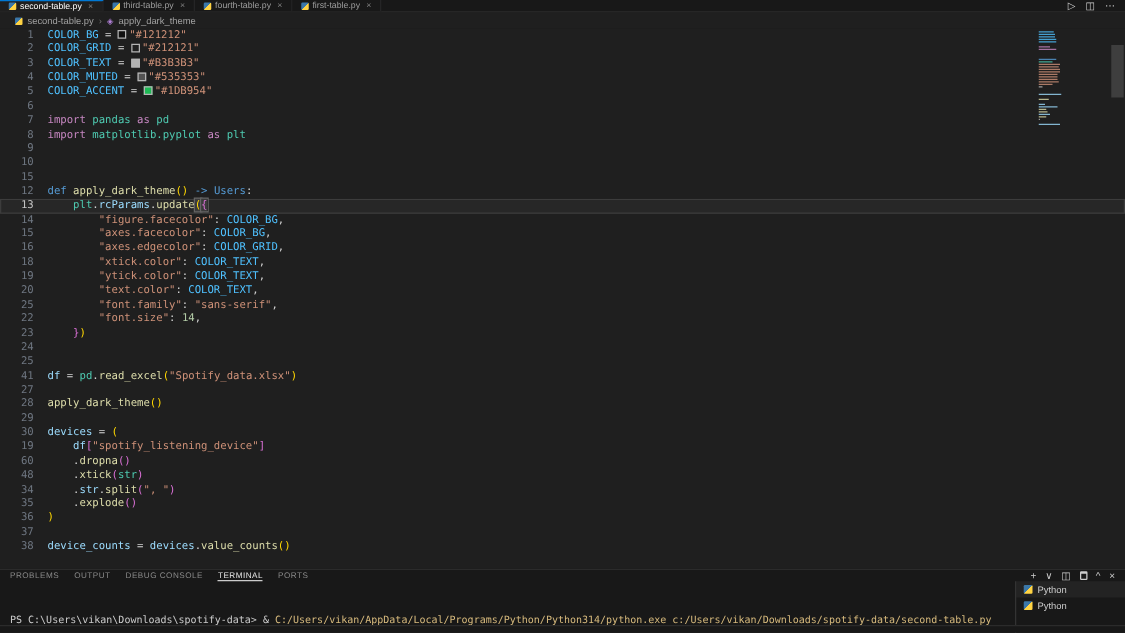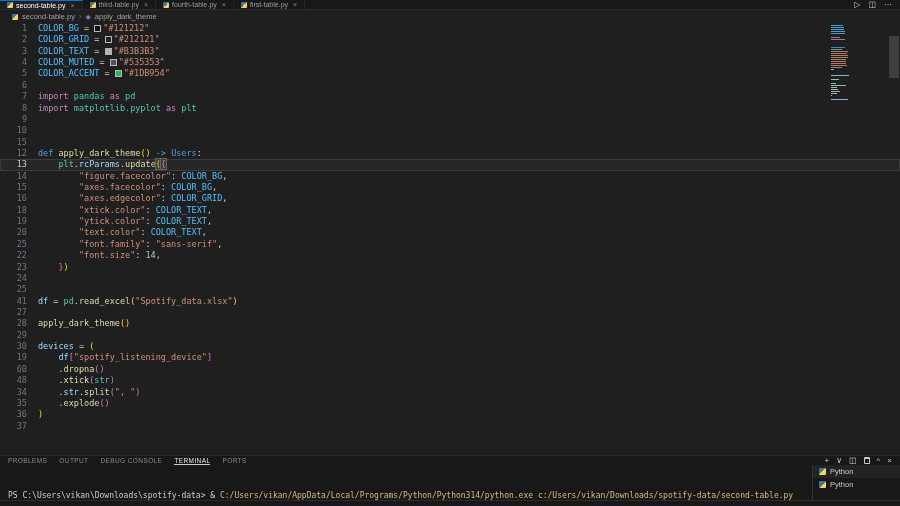--- a/index.html
+++ b/index.html
@@ -140,20 +140,21 @@
         <div class="line"><span class="num">28</span><span class="code"><span class="tk-f">apply_dark_theme</span><span class="tk-b1">()</span></span></div>
         <div class="line"><span class="num">29</span><span class="code"></span></div>
         <div class="line"><span class="num">30</span><span class="code"><span class="tk-w">devices</span><span class="tk-o"> = </span><span class="tk-b1">(</span></span></div>
         <div class="line"><span class="num">19</span><span class="code"><span class="tk-o">    </span><span class="tk-w">df</span><span class="tk-b2">[</span><span class="tk-s">"spotify_listening_device"</span><span class="tk-b2">]</span></span></div>
         <div class="line"><span class="num">60</span><span class="code"><span class="tk-o">    .</span><span class="tk-f">dropna</span><span class="tk-b2">()</span></span></div>
         <div class="line"><span class="num">48</span><span class="code"><span class="tk-o">    .</span><span class="tk-f">xtick</span><span class="tk-b2">(</span><span class="tk-t">str</span><span class="tk-b2">)</span></span></div>
         <div class="line"><span class="num">34</span><span class="code"><span class="tk-o">    .</span><span class="tk-w">str</span><span class="tk-o">.</span><span class="tk-f">split</span><span class="tk-b2">(</span><span class="tk-s">", "</span><span class="tk-b2">)</span></span></div>
         <div class="line"><span class="num">35</span><span class="code"><span class="tk-o">    .</span><span class="tk-f">explode</span><span class="tk-b2">()</span></span></div>
         <div class="line"><span class="num">36</span><span class="code"><span class="tk-b1">)</span></span></div>
         <div class="line"><span class="num">37</span><span class="code"></span></div>
+        <div class="line"><span class="num">38</span><span class="code"><span class="tk-w">device_counts</span><span class="tk-o"> = </span><span class="tk-w">devices</span><span class="tk-o">.</span><span class="tk-f">value_counts</span><span class="tk-b1">()</span></span></div>
       </div>
     <div class="minimap">
         <div class="mbar" style="width: 12.15px; background: rgb(79, 193, 255);"></div>
         <div class="mbar" style="width: 13.05px; background: rgb(79, 193, 255);"></div>
         <div class="mbar" style="width: 13.05px; background: rgb(79, 193, 255);"></div>
         <div class="mbar" style="width: 13.5px; background: rgb(79, 193, 255);"></div>
         <div class="mbar" style="width: 13.95px; background: rgb(79, 193, 255);"></div>
         <div class="mbar" style="width: 0px; background: transparent;"></div>
         <div class="mbar" style="width: 8.55px; background: rgb(197, 134, 192);"></div>
         <div class="mbar" style="width: 13.95px; background: rgb(197, 134, 192);"></div>

